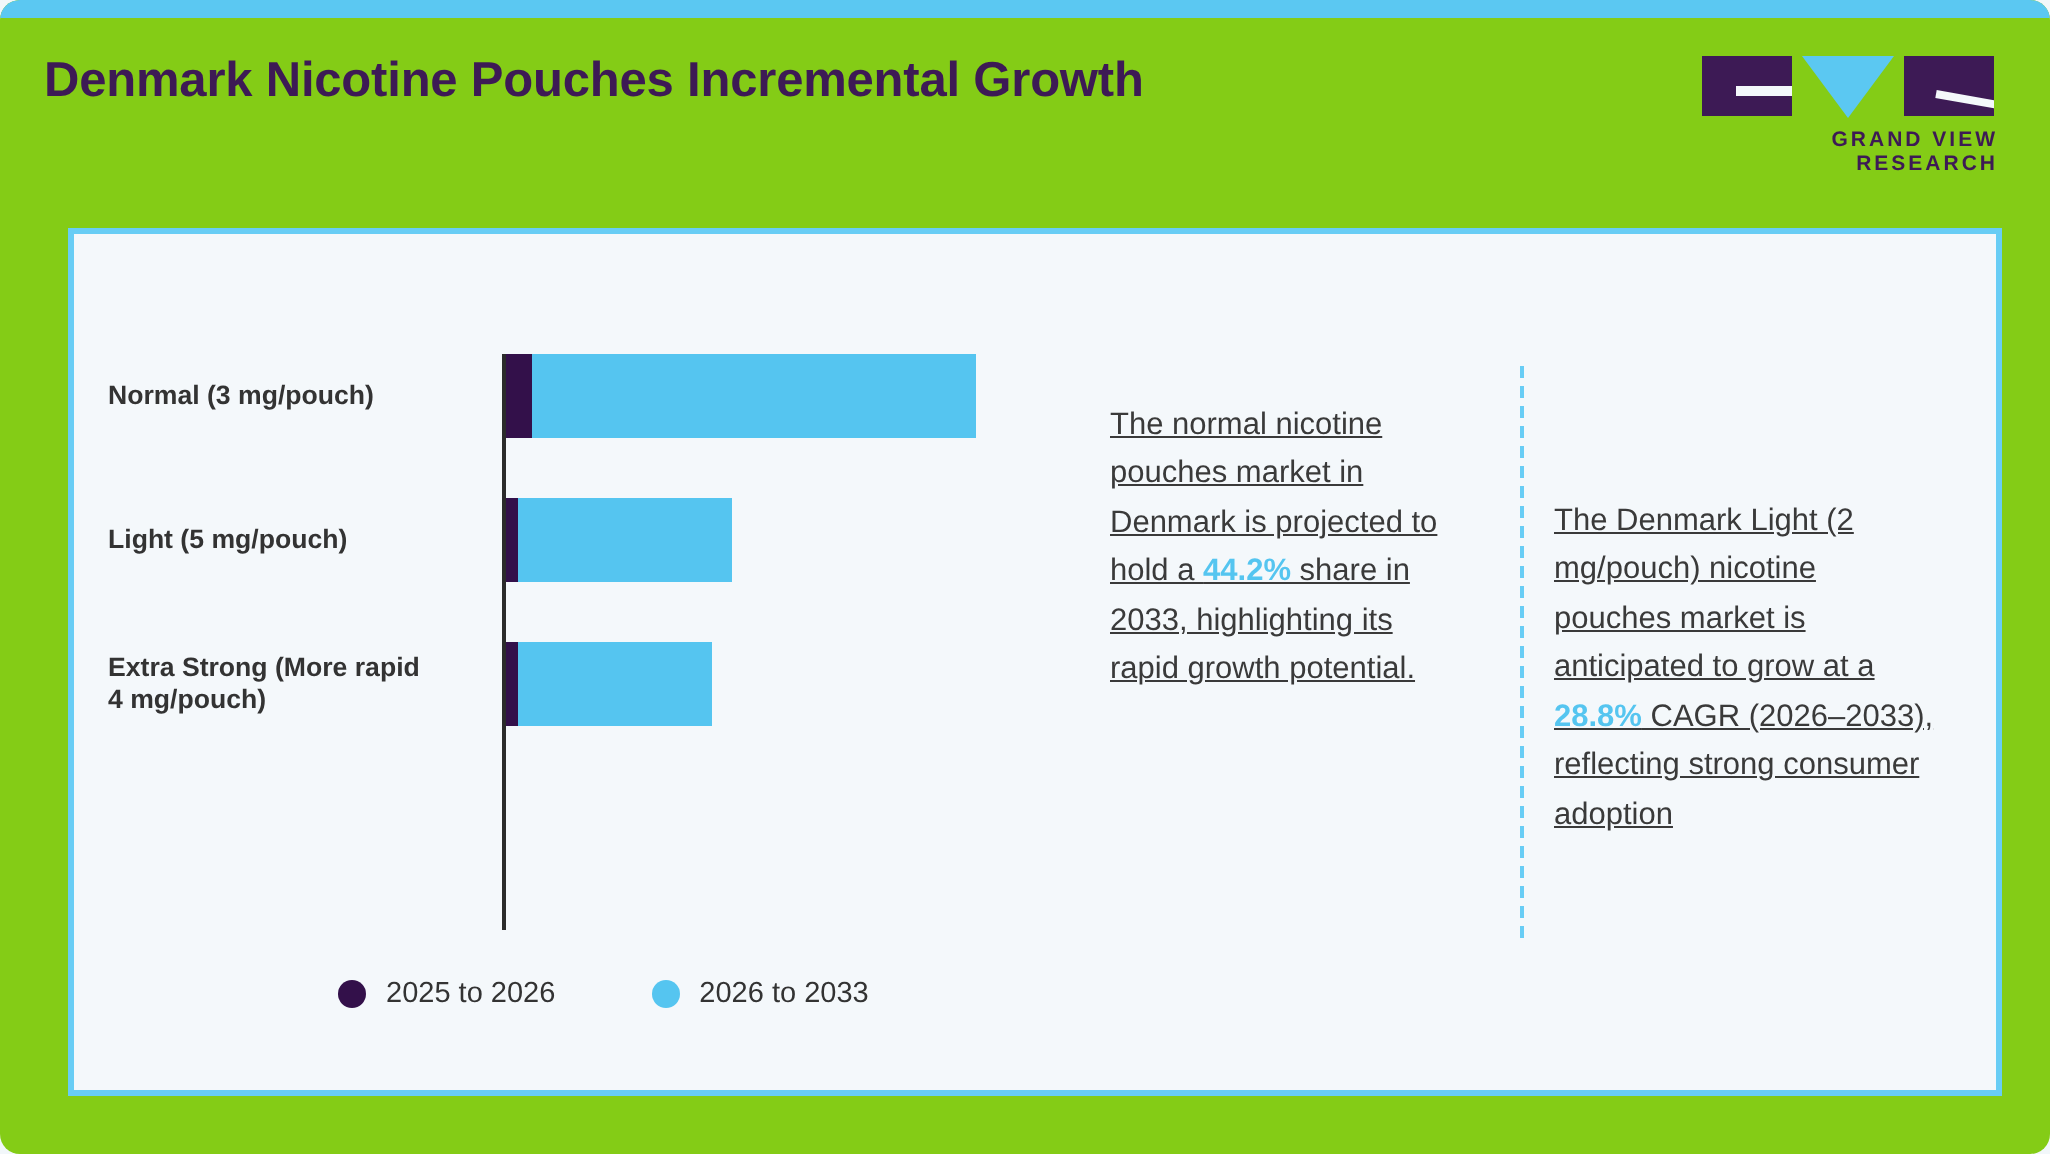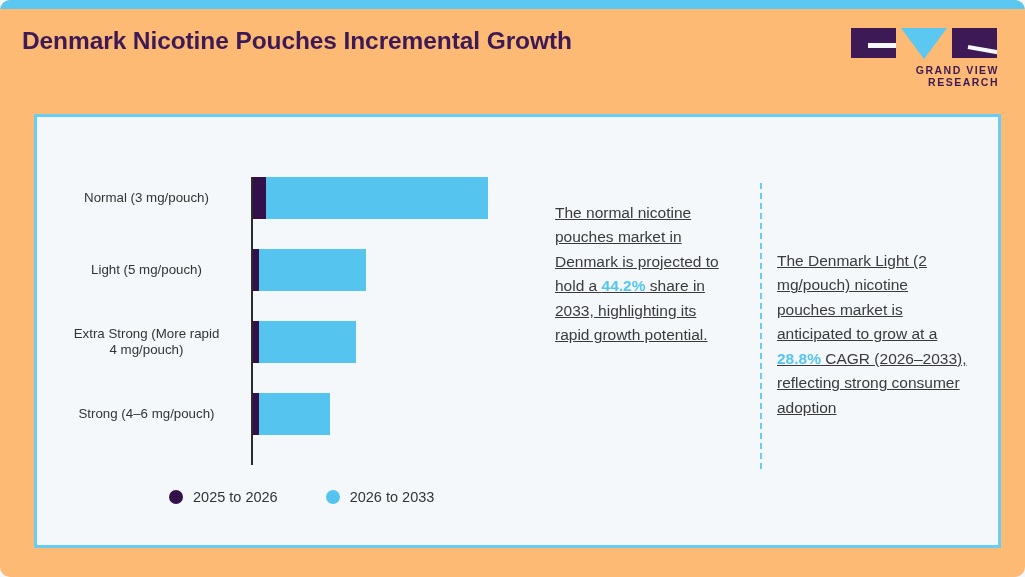--- a/index.html
+++ b/index.html
@@ -6,21 +6,21 @@
   html, body {
     margin: 0; padding: 0;
     width: 1025px; height: 577px;
     background: #f2f7fa;
     font-family: "Liberation Sans", sans-serif;
     overflow: hidden;
   }
   #page {
     position: relative;
     width: 1025px; height: 577px;
-    background: #fdba74;
+    background: #84cc16;
     border-radius: 10px;
     overflow: hidden;
   }
   
   #top-band {
     position: absolute;
     top: 0; left: 0;
     width: 1025px; height: 9px;
     background: #5bc8f2;
     border-top-left-radius: 10px;
@@ -117,24 +117,25 @@
     left: 0;
     height: 42px;
     width: 500px;
   }
   .bar-label {
     position: absolute;
     right: 298px;
     top: 50%;
     transform: translateY(-50%);
     width: 185px;
-    text-align: center;
+    text-align: left;
     font-size: 13.3px;
     color: #333333;
     line-height: 1.2;
+    font-weight: bold;
   }
   .bar-wrap {
     position: absolute;
     left: 216px;
     top: 0;
     height: 42px;
     display: flex;
   }
   .seg-a { background: #33104a; height: 42px; }
   .seg-b { background: #55c5f0; height: 42px; }
@@ -238,29 +239,20 @@
         <div class="bar-label">
           <span>Extra Strong (More rapid</span><br>
           <span>4 mg/pouch)</span>
         </div>
         <div class="bar-wrap">
           <span class="seg-a" style="width:6px;"></span>
           <span class="seg-b" style="width:97px;"></span>
         </div>
       </div>
 
-      <div class="bar-row" style="top:276px;">
-        <div class="bar-label">
-          <span>Strong (4–6 mg/pouch)</span>
-        </div>
-        <div class="bar-wrap">
-          <span class="seg-a" style="width:6px;"></span>
-          <span class="seg-b" style="width:71px;"></span>
-        </div>
-      </div>
 
       <div id="legend">
         <div class="legend-item">
           <span class="legend-dot" style="background:#33104a;"></span>
           <span class="legend-label">2025 to 2026</span>
         </div>
         <div class="legend-item">
           <span class="legend-dot" style="background:#55c5f0;"></span>
           <span class="legend-label">2026 to 2033</span>
         </div>

